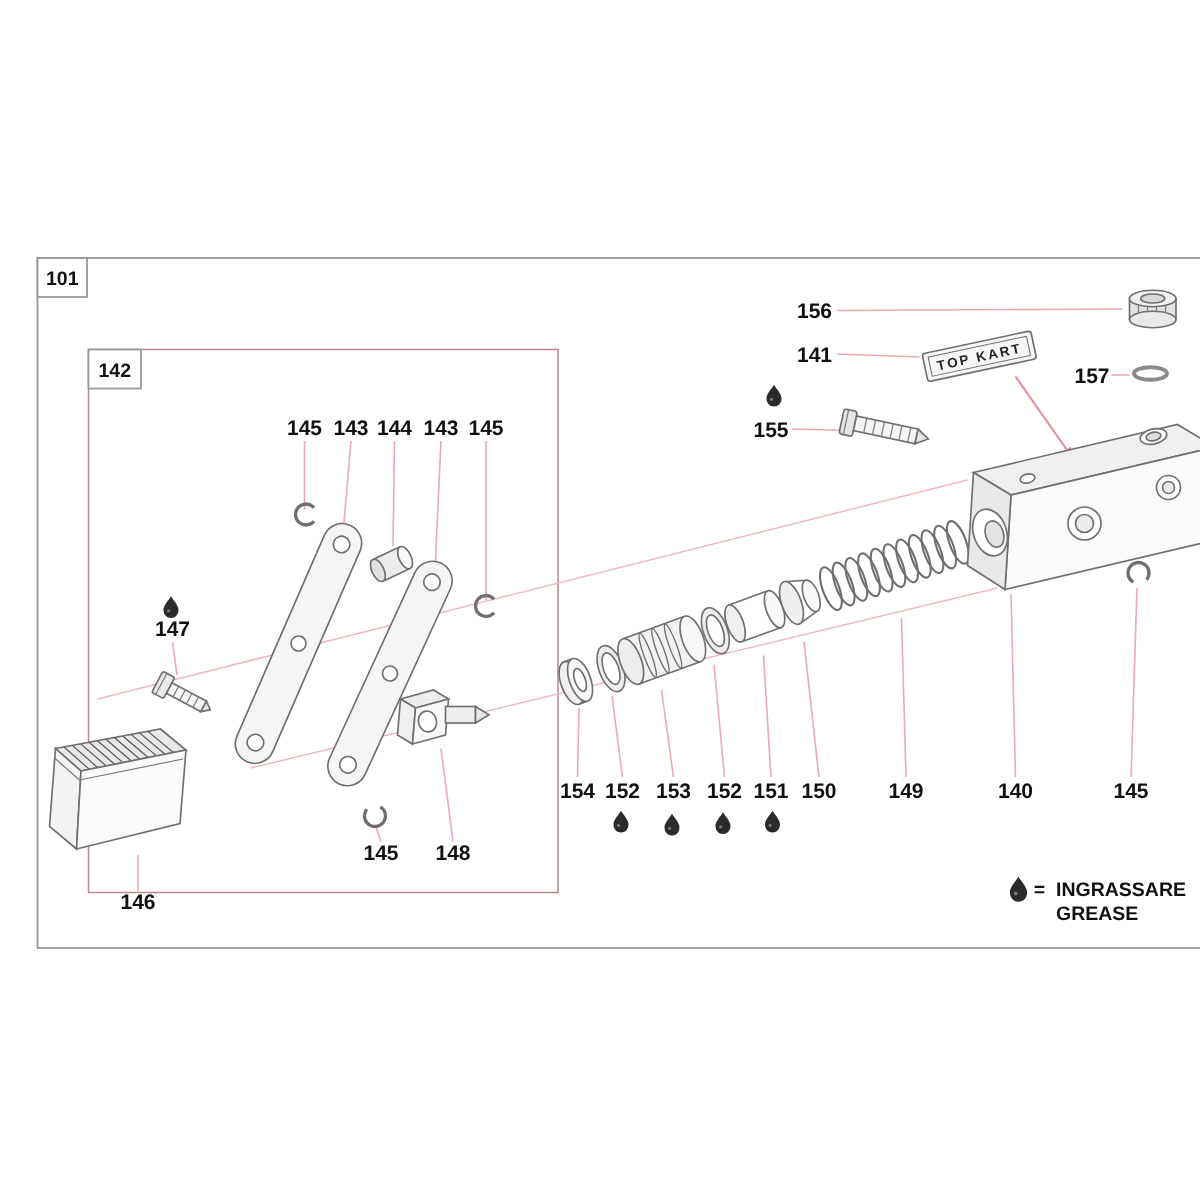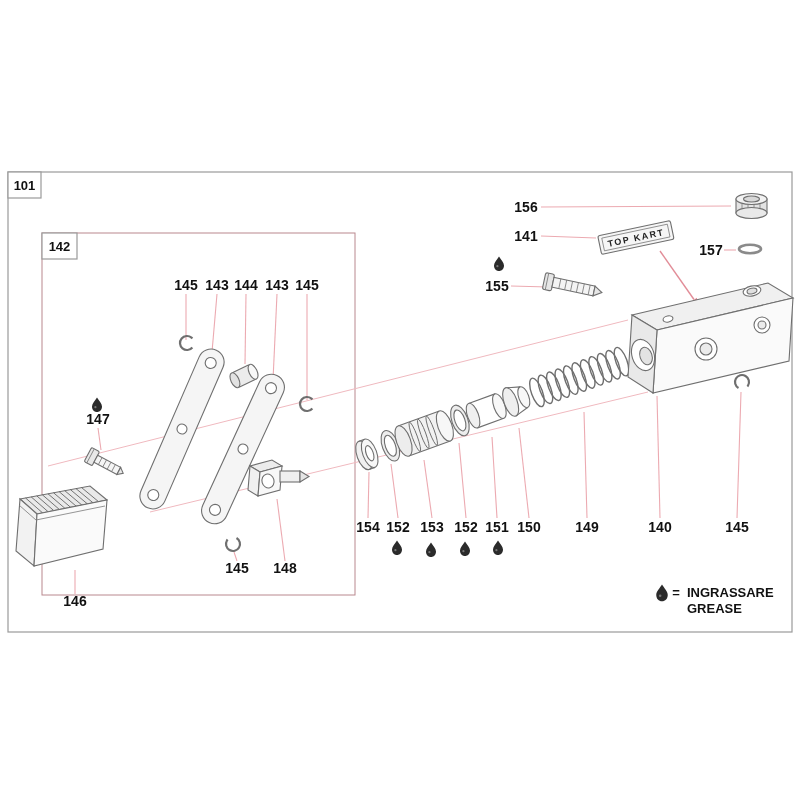--- a/index.html
+++ b/index.html
@@ -1,16 +1,16 @@
 <!DOCTYPE html>
 <html><head>
 <meta charset="utf-8">
 <style>
   html,body{margin:0;padding:0;background:#ffffff;width:800px;height:800px;overflow:hidden;}
-  .canvas{position:relative;width:696px;height:800px;background:#fff;}
+  .canvas{position:relative;width:696px;height:800px;background:#fff;padding-left:17px;}
   svg{display:block;}
   text{font-family:"Liberation Sans",sans-serif;}
   .part-lbl{font-size:14px;font-weight:700;fill:#111;}
   .frame-lbl{font-size:13px;font-weight:700;fill:#111;}
   .legend-txt{font-size:13px;font-weight:700;fill:#111;}
   .plate-txt{font-size:9px;font-weight:700;fill:#222;letter-spacing:1.5px;}
   .leader{stroke:#ecaab1;stroke-width:1.1;fill:none;}
   .construct{stroke:#f0b9bf;stroke-width:1;fill:none;}
   .thin{stroke:#7a7a7a;stroke-width:0.8;}
 </style>

